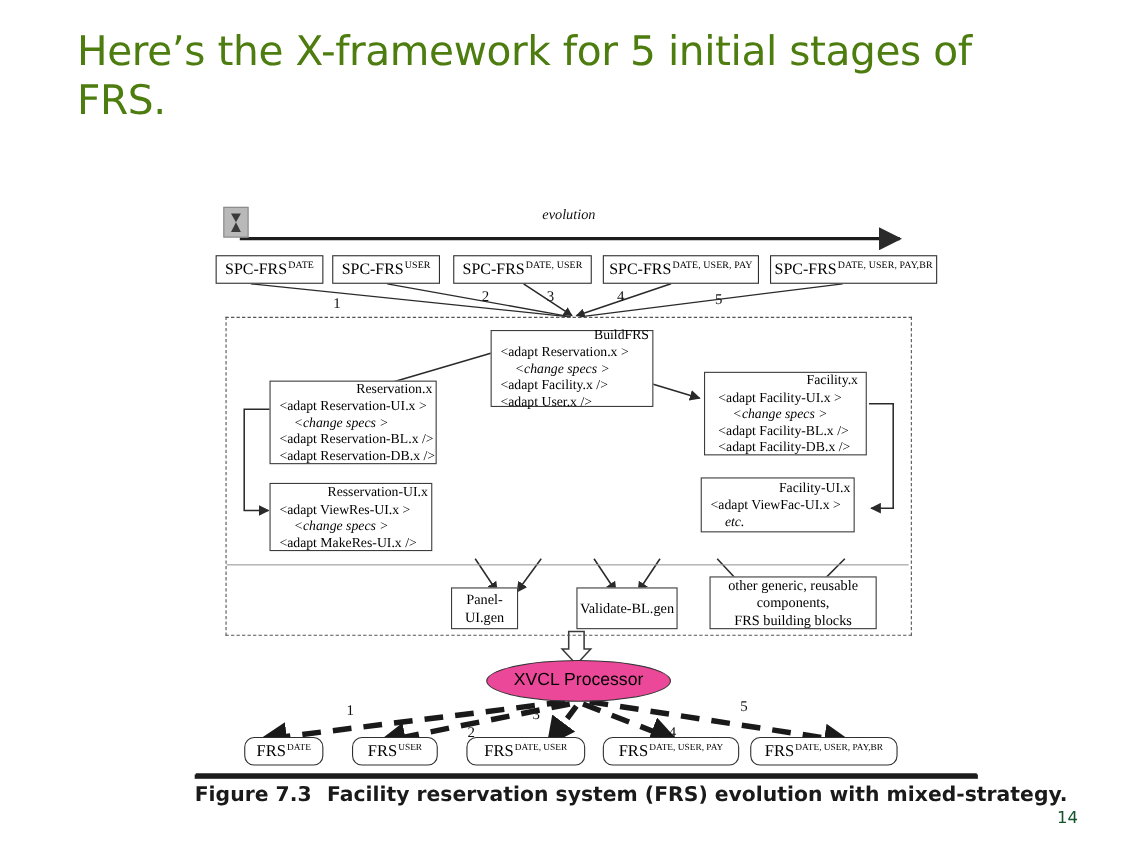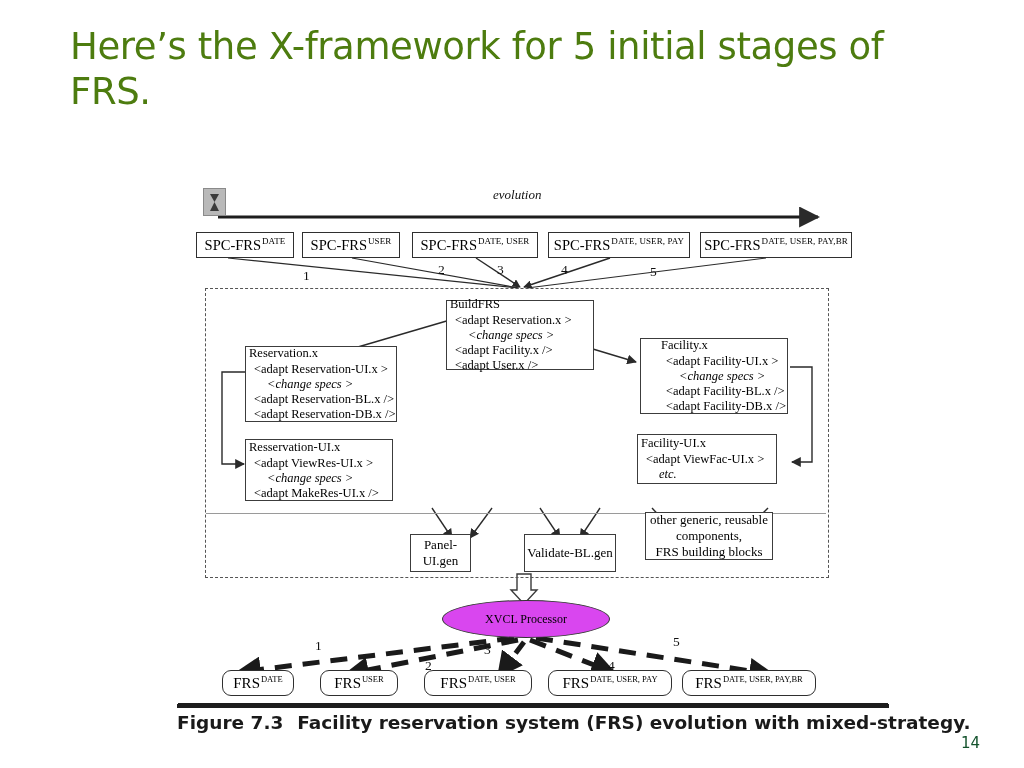--- a/index.html
+++ b/index.html
@@ -53,21 +53,21 @@
     background: #ffffff;
     border: 1.4px solid #3c3c3c;
     font-family: "Liberation Serif", serif;
     color: #000000;
     display: flex;
     flex-direction: column;
     justify-content: center;
     z-index: 3;
   }
   .node .title {
-    text-align: left;
+    text-align: right;
     white-space: nowrap;
   }
   .node .line {
     white-space: nowrap;
   }
 
   
   .spc {
     height: 26px;
     border: 1.6px solid #2f2f2f;
@@ -166,26 +166,26 @@
     font-size: 13.5px;
     color: #111;
     z-index: 4;
   }
 
   
   #xvcl-processor {
     position: absolute;
     border: 1.6px solid #333333;
     border-radius: 50%;
-    background: #d946ef;
+    background: #ec4899;
     display: flex;
     align-items: center;
     justify-content: center;
-    font-family: Liberation Serif, serif;
-    font-size: 12px;
+    font-family: Liberation Sans, sans-serif;
+    font-size: 16px;
     z-index: 3;
   }
 
   
   #caption-rule {
     position: absolute;
     left: 177px;
     top: 704px;
     width: 712px;
     height: 4px;
@@ -315,21 +315,21 @@
   </div>
 
   <div class="node spec" style="left:245px; top:174px; width:152px; height:76px; padding:4px 3px;">
     <div class="title">Reservation.x</div>
     <div class="line">&lt;adapt Reservation-UI.x  &gt;</div>
     <div class="line indent">&lt;change specs &gt;</div>
     <div class="line">&lt;adapt Reservation-BL.x /&gt;</div>
     <div class="line">&lt;adapt Reservation-DB.x /&gt;</div>
   </div>
 
-  <div class="node spec" style="left:640px; top:166px; width:148px; height:76px; padding:4px 20px;">
+  <div class="node spec" style="left:640px; top:166px; width:148px; height:76px; padding:4px 7px;">
     <div class="title">Facility.x</div>
     <div class="line">&lt;adapt Facility-UI.x  &gt;</div>
     <div class="line indent">&lt;change specs &gt;</div>
     <div class="line">&lt;adapt Facility-BL.x /&gt;</div>
     <div class="line">&lt;adapt Facility-DB.x /&gt;</div>
   </div>
 
   <div class="node spec" style="left:245px; top:267px; width:148px; height:62px; padding:4px 3px;">
     <div class="title">Resservation-UI.x</div>
     <div class="line">&lt;adapt ViewRes-UI.x &gt;</div>
@@ -342,21 +342,21 @@
     <div class="line">&lt;adapt ViewFac-UI.x &gt;</div>
     <div class="line indent">etc.</div>
   </div>
 
   <div class="node plain" style="left:410px; top:362px; width:61px; height:38px;">
     <span>Panel-UI.gen</span>
   </div>
   <div class="node plain" style="left:524px; top:362px; width:92px; height:38px;">
     <span>Validate-BL.gen</span>
   </div>
-  <div class="node plain" style="left:645px; top:340px; width:128px; height:48px; white-space:pre-line;">
+  <div class="node plain" style="left:645px; top:352px; width:152px; height:48px; white-space:pre-line;">
     <span>other generic, reusable
 components,
 FRS building blocks</span>
   </div>
 
   <div id="xvcl-processor" style="left:442px; top:428px; width:166px; height:36px;">
     <span>XVCL Processor</span>
   </div>
 
   <div class="step-num" style="left:315px; top:466px;">1</div>

